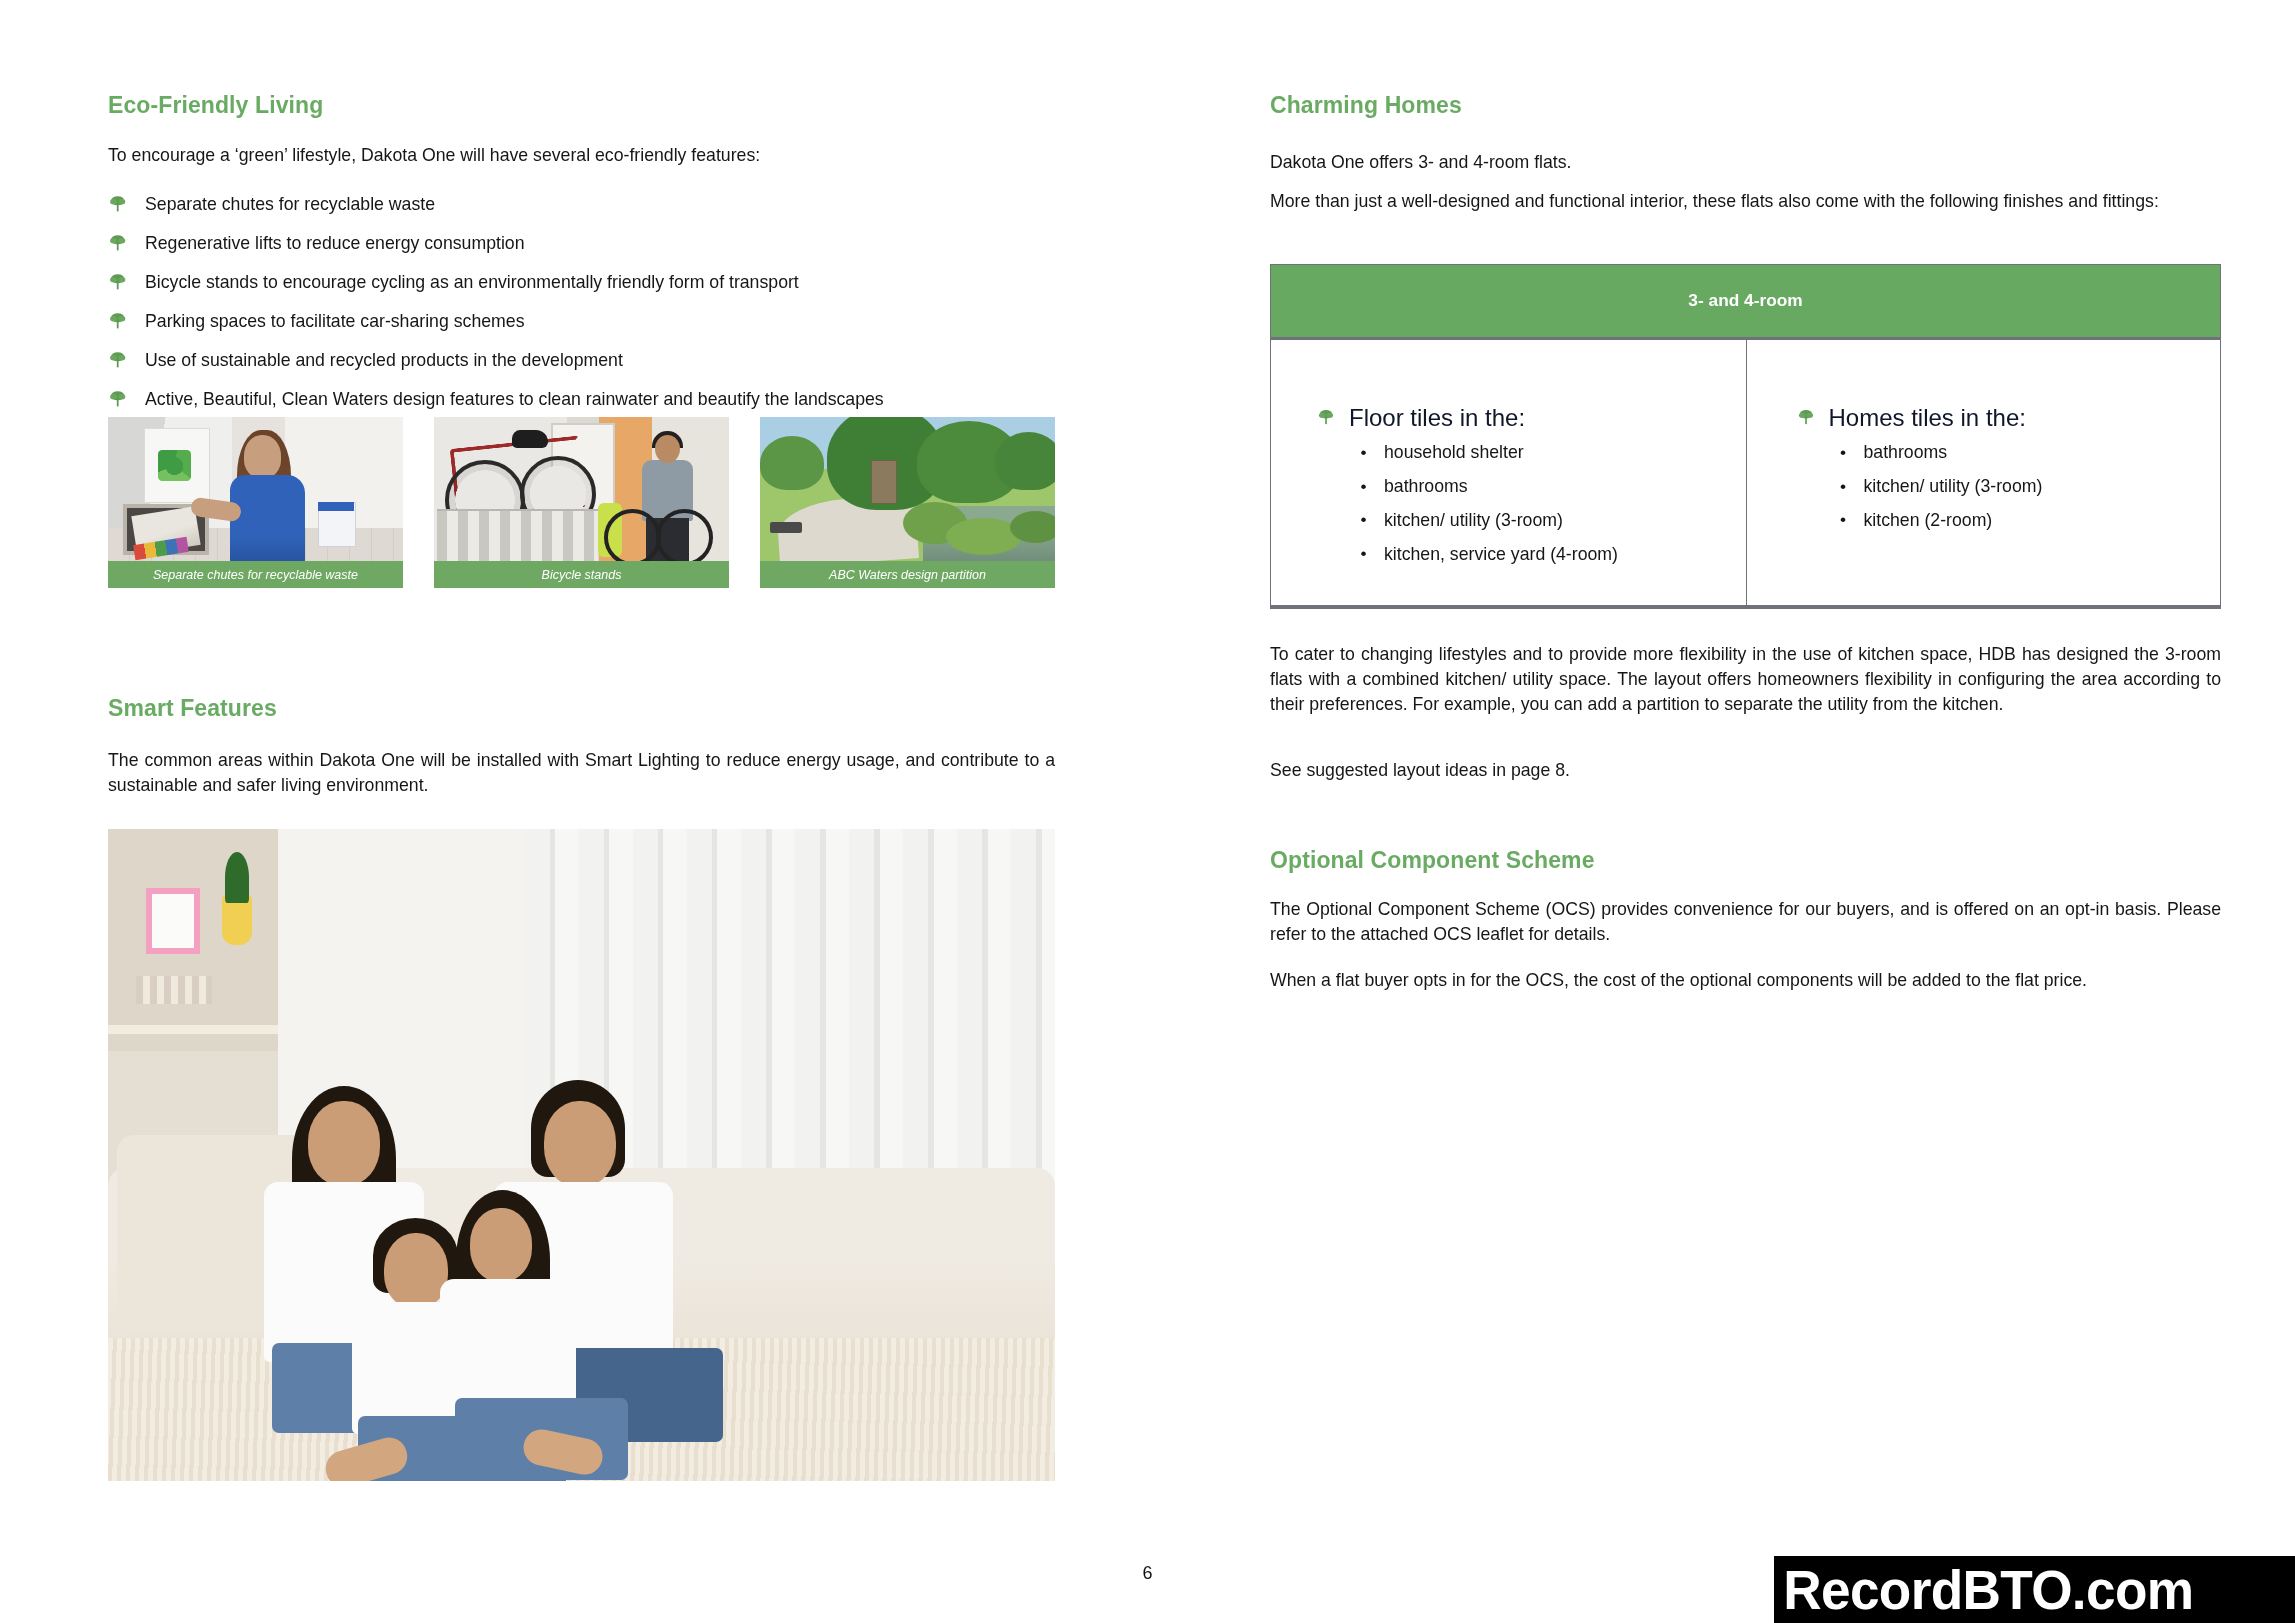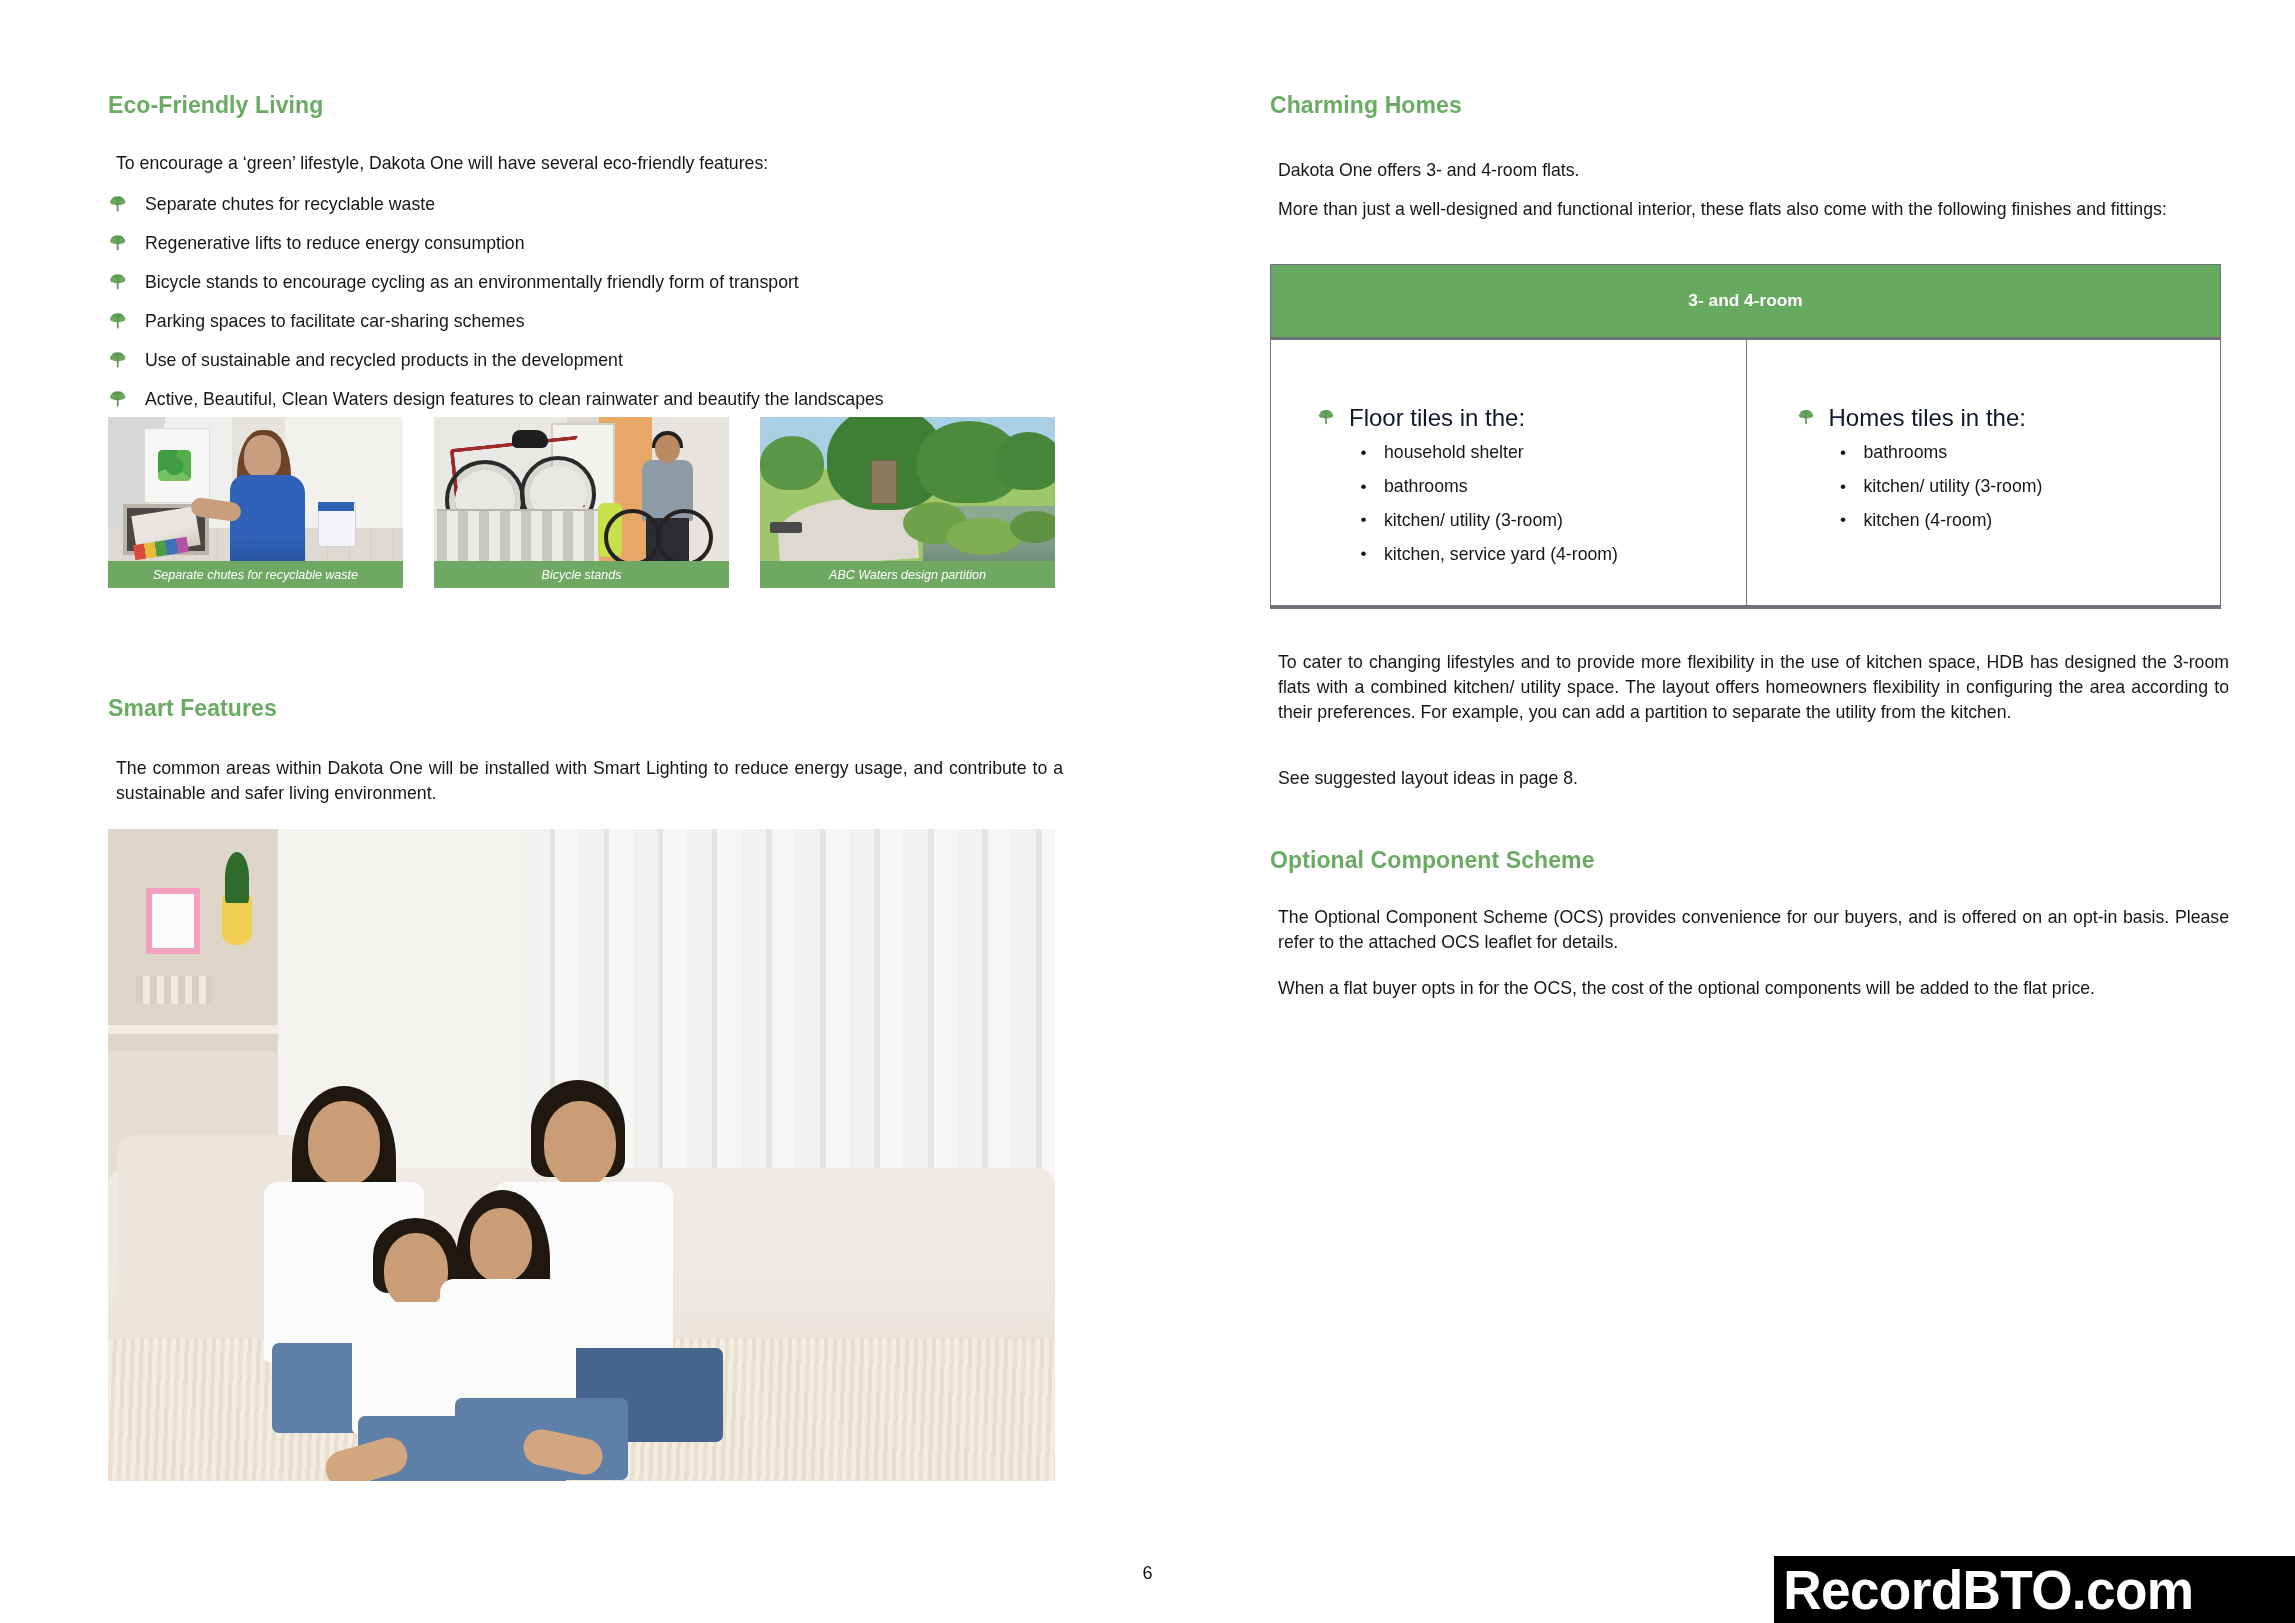--- a/index.html
+++ b/index.html
@@ -30,21 +30,21 @@
 
   h2.section-title {
     margin: 0;
     font-size: 23px;
     font-weight: bold;
     color: #6aab63;
     letter-spacing: 0.1px;
   }
 
   p.body-text {
-    margin: 8px;
+    margin: 0;
     font-size: 17.7px;
     line-height: 1.42;
     color: #161616;
   }
   p.justify { text-align: justify; }
 
   
   ul.tree-list {
     list-style: none;
     margin: 0;
@@ -658,21 +658,21 @@
               <ellipse cx="6.8" cy="9.6" rx="4.2" ry="3.4" fill="#6aa85d"></ellipse>
               <ellipse cx="17.2" cy="9.6" rx="4.2" ry="3.4" fill="#6aa85d"></ellipse>
               <rect x="10.9" y="11.5" width="2.2" height="10" fill="#5f9a54"></rect>
             </svg>
           </span>
           <span>Homes tiles in the:</span>
         </div>
         <ul class="sub">
           <li>bathrooms</li>
           <li>kitchen/ utility (3-room)</li>
-          <li>kitchen (4-room)</li>
+          <li>kitchen (2-room)</li>
         </ul>
       </div>
     </div>
   </div>
 
   <div class="page-number">6</div>
 
   <div class="watermark">
     <span>RecordBTO.com</span>
   </div>

